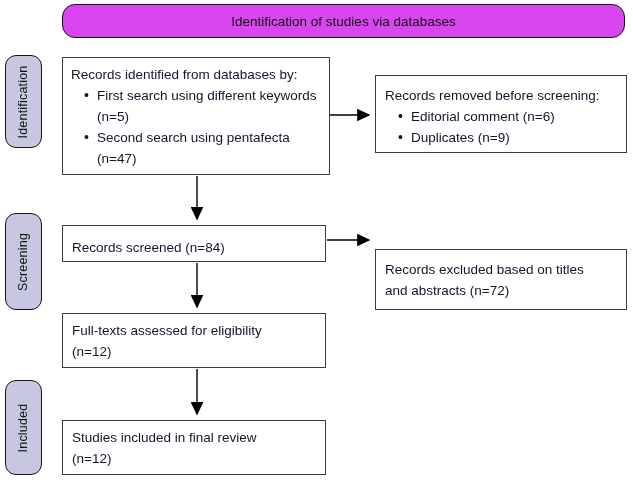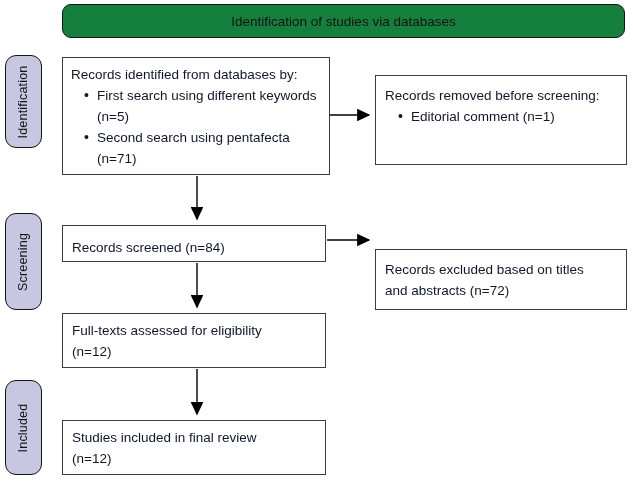--- a/index.html
+++ b/index.html
@@ -50,21 +50,21 @@
   
   .box {
     position: absolute;
     background: #ffffff;
     border: 1px solid #3d3d3d;
     font-size: 13.5px;
     line-height: 21px;
     color: #0f172a;
   }
   .box-identified { left: 62px;  top: 57px;  width: 268px; height: 118px; padding: 6px 8px 6px 8px; }
-  .box-removed    { left: 375px; top: 75px;  width: 252px; height: 90px;  padding: 9px 4px 6px 9px; }
+  .box-removed    { left: 375px; top: 75px;  width: 252px; height: 78px;  padding: 9px 4px 6px 9px; }
   .box-screened   { left: 62px;  top: 225px; width: 264px; height: 37px;
                     display: flex; align-items: center; padding: 8px 8px 0 9px; }
   .box-excluded   { left: 375px; top: 214px; width: 252px; height: 61px;
                     display: flex; align-items: center; padding: 6px 20px 6px 9px; margin-top: 35px; }
   .box-fulltext   { left: 62px;  top: 313px; width: 264px; height: 55px;
                     display: flex; align-items: center; padding: 6px 35px 6px 9px; }
   .box-included   { left: 62px;  top: 420px; width: 264px; height: 55px;
                     display: flex; align-items: center; padding: 6px 35px 6px 9px; }
   
   ul.bullets { list-style: none; margin-left: 13px; }
@@ -81,46 +81,47 @@
     width: 633px; height: 482px;
     pointer-events: none;
   }
   svg.arrows line { stroke-width: 1.4; }
 </style>
 </head>
 <body>
 
 <div class="canvas">
 
-  <div class="banner" style="background: #15803d;">
+  <div class="banner" style="background: #d946ef; border-radius: 13px;">
     <span>Identification of studies via databases</span>
   </div>
 
   <div class="stage stage-identification" style="background: rgb(199, 199, 226);">
     <span>Identification</span>
   </div>
   <div class="stage stage-screening" style="background: rgb(199, 199, 226);">
     <span>Screening</span>
   </div>
   <div class="stage stage-included" style="background: rgb(199, 199, 226);">
     <span>Included</span>
   </div>
 
   <div class="box box-identified">
     <div>Records identified from databases by:</div>
     <ul class="bullets">
       <li>First search using different keywords (n=5)</li>
-      <li>Second search using pentafecta (n=71)</li>
+      <li>Second search using pentafecta (n=47)</li>
     </ul>
   </div>
 
   <div class="box box-removed">
     <div>Records removed before screening:</div>
     <ul class="bullets">
-      <li>Editorial comment (n=1)</li>
+      <li>Editorial comment (n=6)</li>
+      <li>Duplicates (n=9)</li>
     </ul>
   </div>
 
   <div class="box box-screened">
     <span>Records screened (n=84)</span>
   </div>
 
   <div class="box box-excluded">
     <span>Records excluded based on titles and abstracts (n=72)</span>
   </div>

